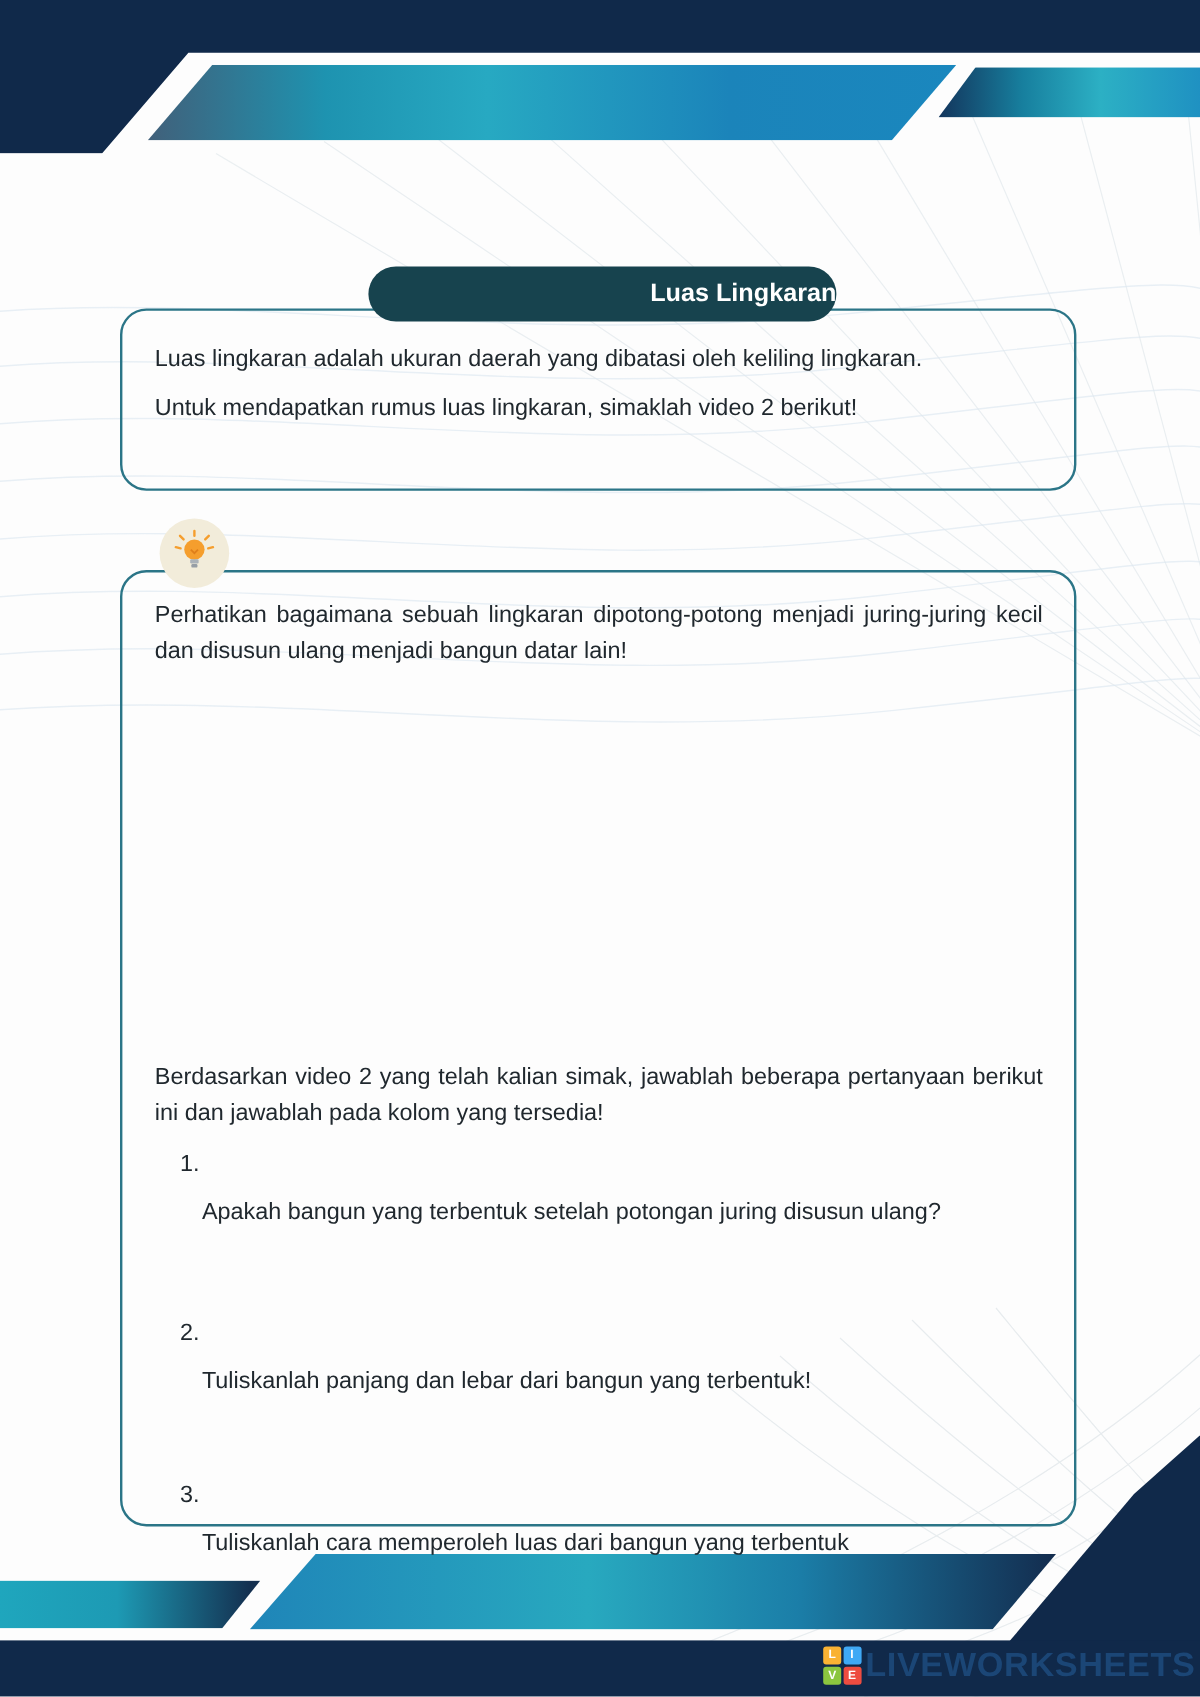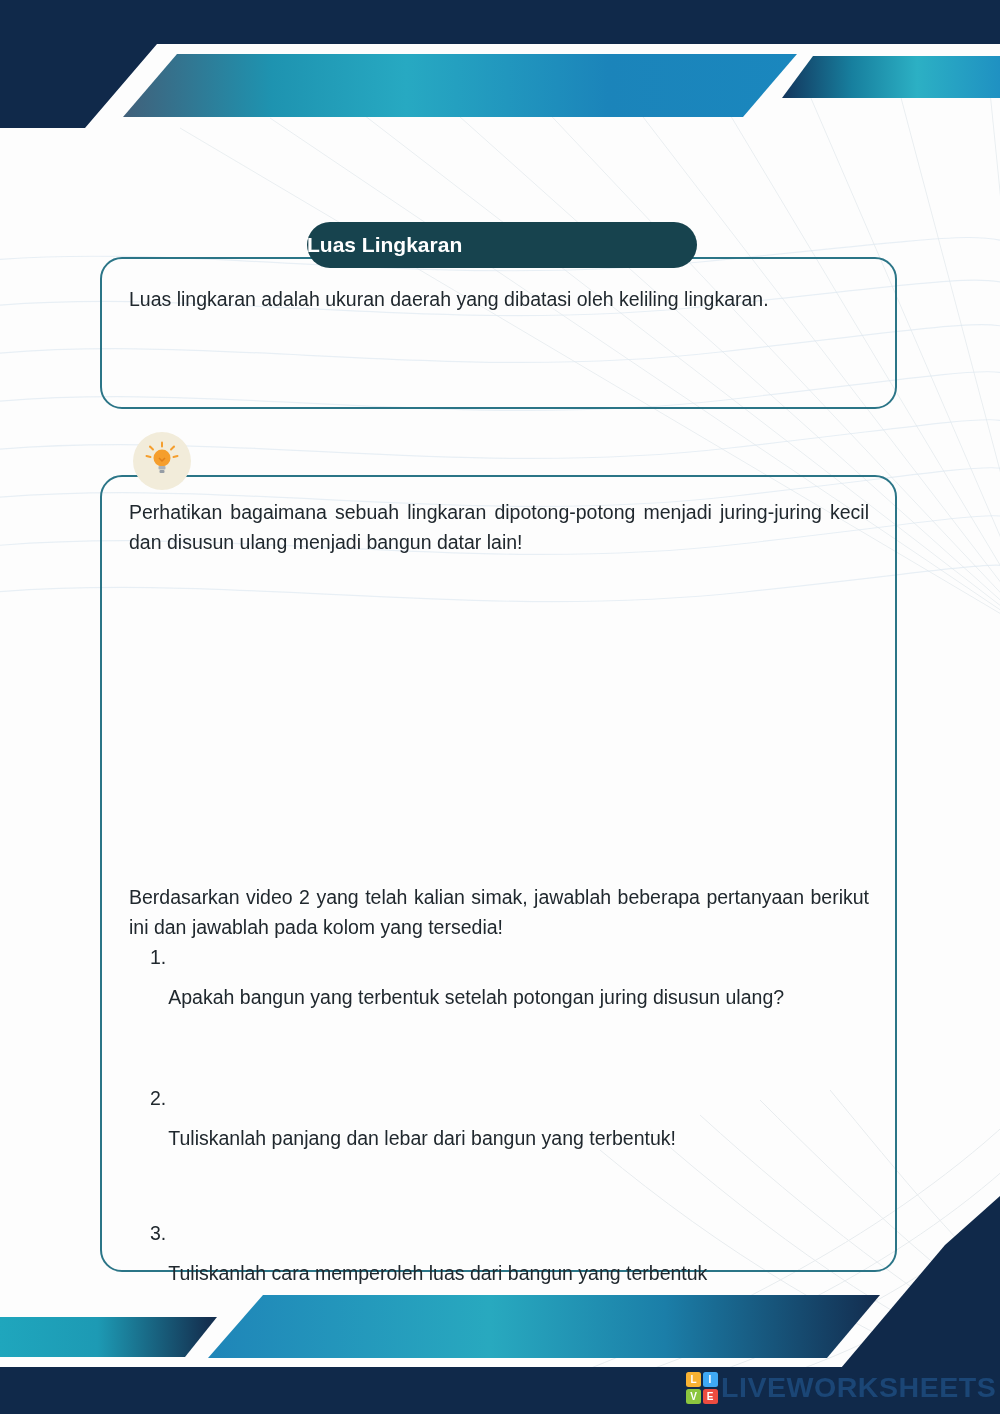--- a/index.html
+++ b/index.html
@@ -25,42 +25,42 @@
     -webkit-clip-path:polygon(31px 0,218px 0,218px 42px,0 42px);
     clip-path:polygon(31px 0,218px 0,218px 42px,0 42px); }
 
   .title-box { position:absolute; left:0; top:128px; width:373px; height:65px; z-index:2;
     background:#1d4a4e; border-radius:0 33px 33px 0;
     display:flex; align-items:center; padding-left:26px; }
   .title-box span { color:#ffffff; font-size:30px; font-weight:700; letter-spacing:0; }
 
   
   .pill-luas { position:absolute; left:307px; top:222px; width:390px; height:46px; z-index:3;
-    background:#17434e; border-radius:26px; display:flex; align-items:center; justify-content:flex-start; }
+    background:#17434e; border-radius:26px; display:flex; align-items:center; justify-content:flex-end; }
   .pill-luas span { color:#fff; font-size:21px; font-weight:700; }
 
   .content-box { position:absolute; left:100px; width:797px; z-index:2;
     border:2.5px solid #2b7587; border-radius:22px; background:transparent; }
   .box1 { top:257px; height:152px; padding:25px 26px 0 27px; }
   .box2 { top:475px; height:797px; padding:20px 26px 0 27px; }
 
   .body-text { color:#20282e; font-size:19.5px; line-height:1.55;
     text-align:justify; text-align-last:left; }
   .box1 .body-text + .body-text { margin-top:11px; }
 
   
   .ayo-pill { position:absolute; left:150px; top:443px; width:298px; height:40px; z-index:3;
     background:#17434e; border-radius:22px; display:flex; align-items:center; padding-left:63px; }
   .ayo-pill span { color:#fff; font-size:21px; font-weight:700; }
   .bulb-circle { position:absolute; left:133px; top:432px; width:58px; height:58px; z-index:4;
     background:#f2ecda; border-radius:50%; display:flex; align-items:center; justify-content:center; }
 
   
   .qa-block { position:absolute; left:27px; right:26px; top:405px; }
-  .qa-block .body-text { }
+  .qa-block .body-text { margin-bottom:13px; }
   .q-list { list-style:none; padding-left:21px; }
   .q-item { display:flex; color:#20282e; font-size:19.5px; line-height:1.55; }
   .q-item .q-num { flex:0 0 auto; }
   .q-item .q-text { flex:1 1 auto; text-align:justify; text-align-last:left; padding-left:2px;margin-top:40px; }
   .q-item-1 { margin-bottom:70px; }
   .q-item-2 { margin-bottom:65px; }
 
   
   .f-stripe-left { position:absolute; left:0; top:1317px; width:217px; height:40px; z-index:1;
     background:linear-gradient(90deg,#1fa6bd 0%,#1d9ab4 45%,#143050 96%);
@@ -131,20 +131,21 @@
   <div class="stripe-main"></div>
   <div class="stripe-right"></div>
 
 
   <div class="pill-luas">
     <span>Luas Lingkaran</span>
   </div>
 
   <div class="content-box box1">
     <p class="body-text">Luas lingkaran adalah ukuran daerah yang dibatasi oleh keliling lingkaran.</p>
+    <p class="body-text">Untuk mendapatkan rumus luas lingkaran, simaklah video 2 berikut!</p>
   </div>
 
   <div class="bulb-circle">
     <svg width="42" height="42" viewBox="0 0 42 42">
       <g stroke="#f59e2d" stroke-width="2" stroke-linecap="round">
         <line x1="21" y1="6.5" x2="21" y2="2.5"></line>
         <line x1="12" y1="9.5" x2="9" y2="6.5"></line>
         <line x1="30" y1="9.5" x2="33" y2="6.5"></line>
         <line x1="9.5" y1="17" x2="5.5" y2="16"></line>
         <line x1="32.5" y1="17" x2="36.5" y2="16"></line>

